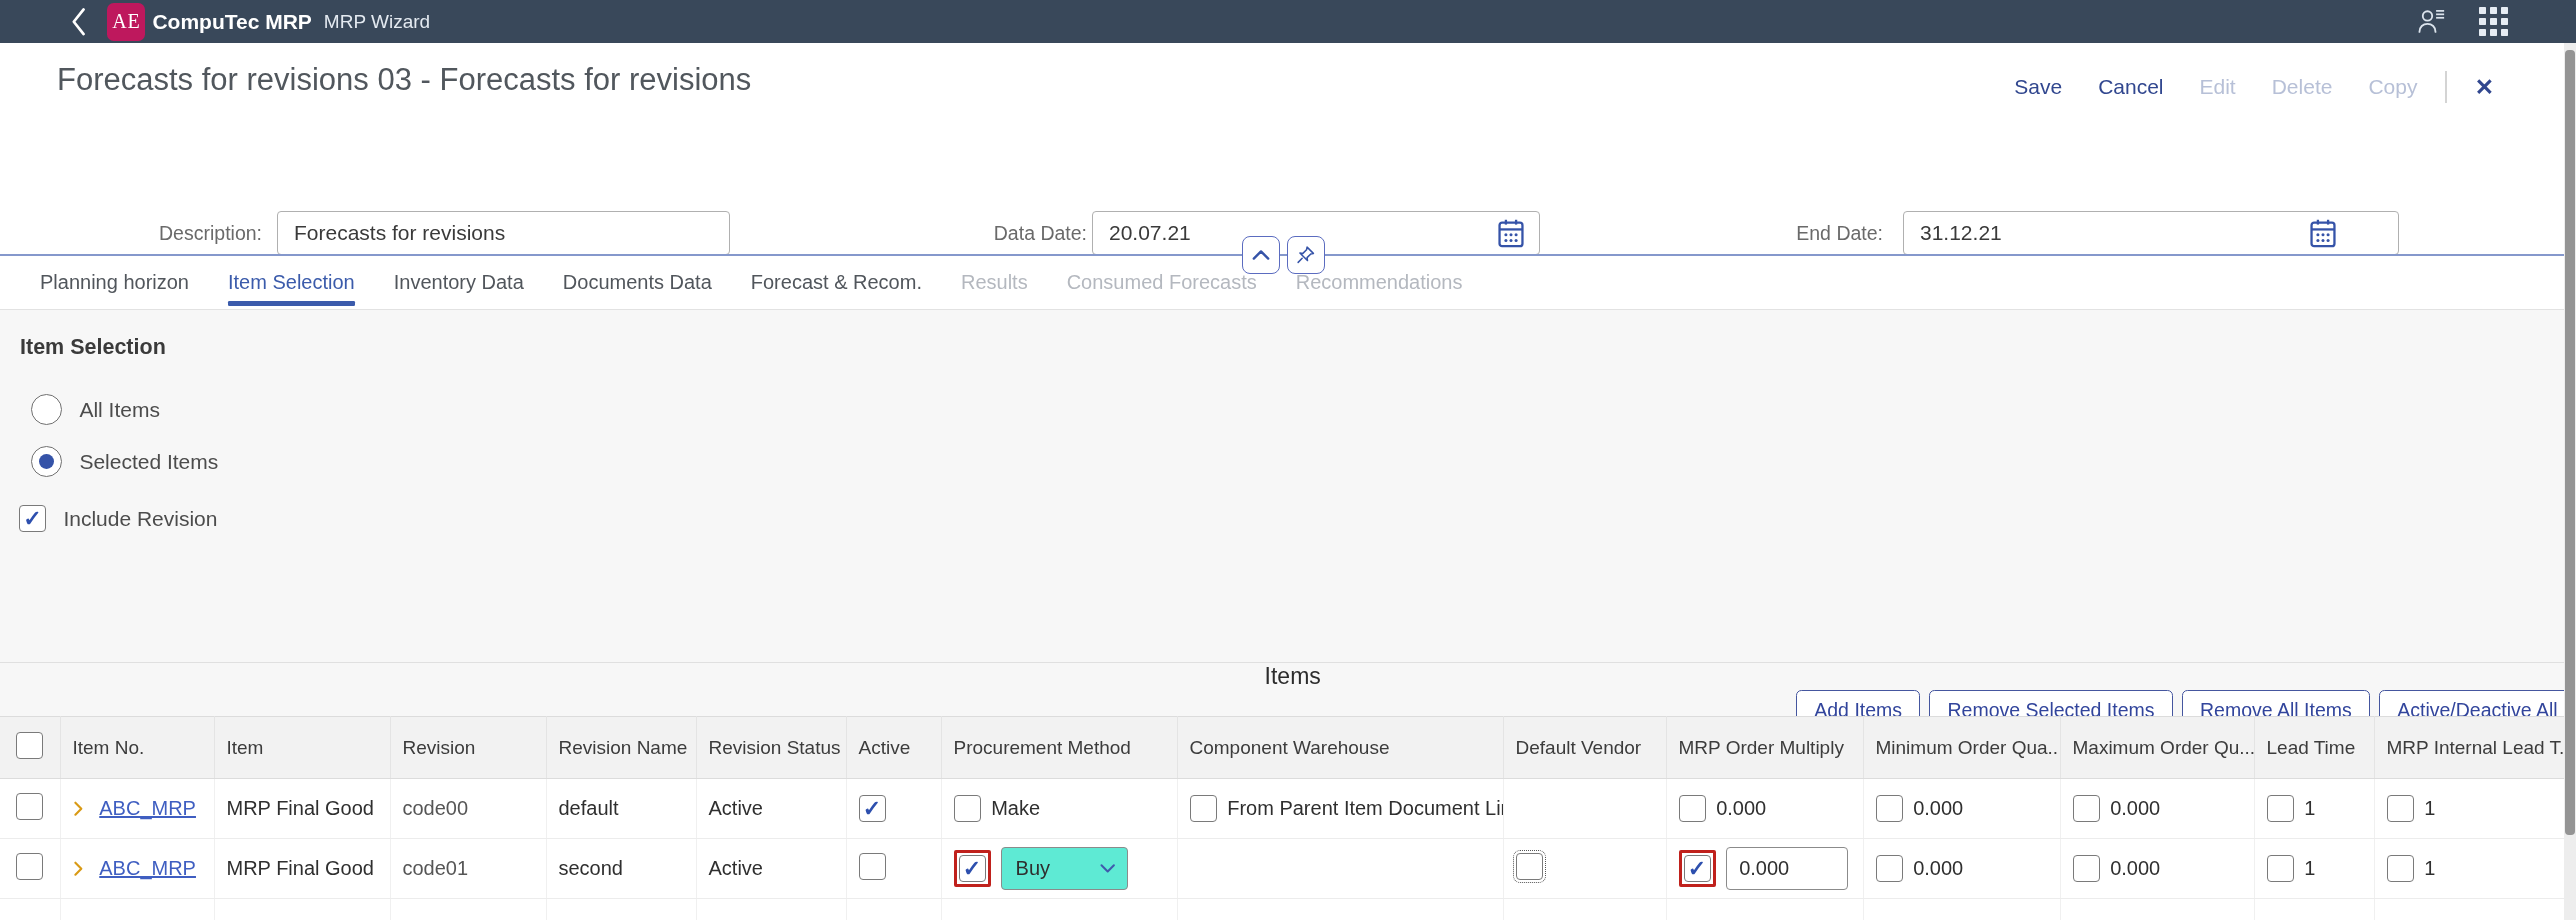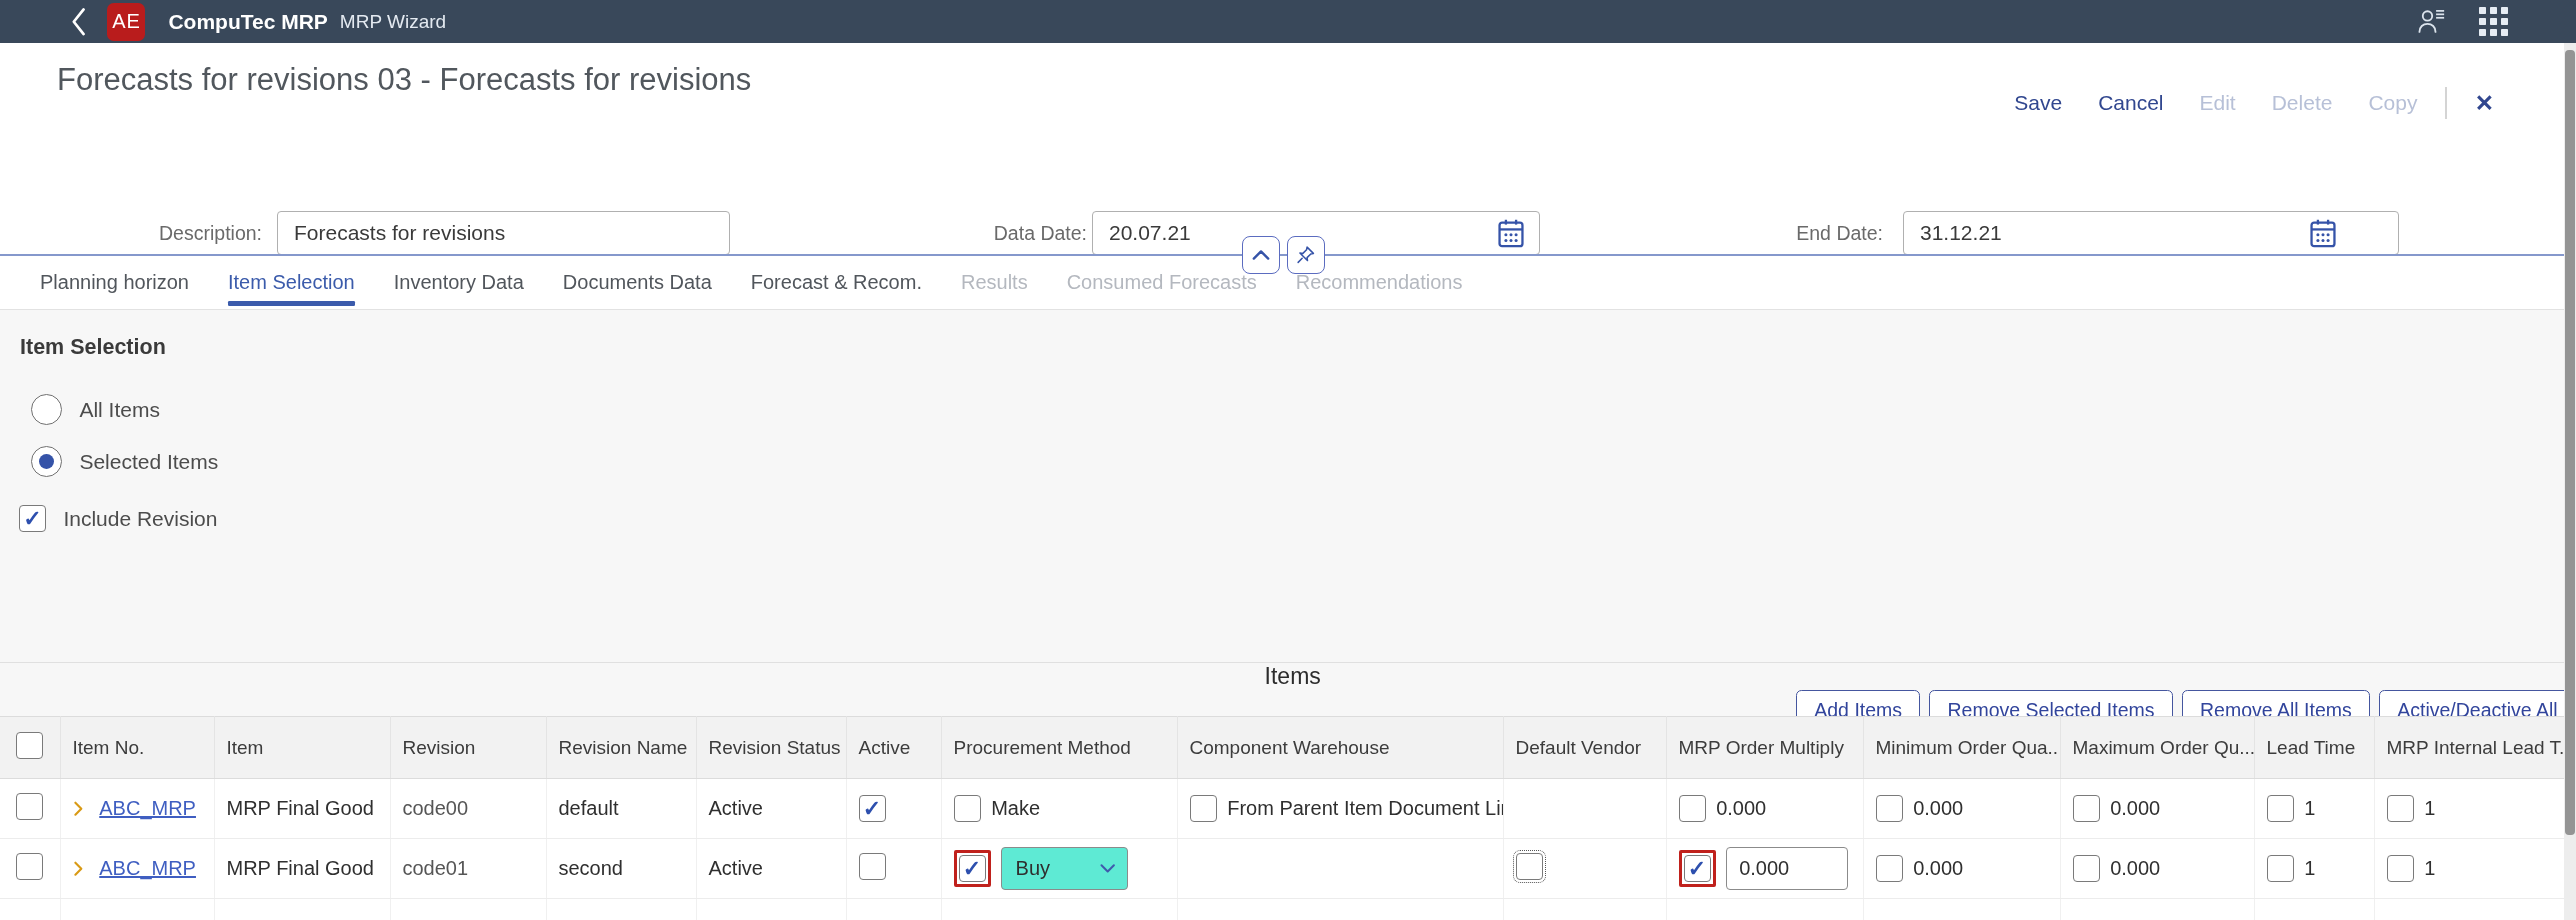--- a/index.html
+++ b/index.html
@@ -14,41 +14,41 @@
 
   
   .shell {
     position: absolute; top: 0; left: 0; right: 0; height: 43px;
     background: #39485a; display: flex; align-items: center; color: #fff;
     z-index: 30;
   }
   .shell-back { margin-left: 70px; display: flex; align-items: center; cursor: pointer; }
   .avatar {
     width: 38px; height: 38px; margin-left: 20px; border-radius: 6.7px;
-    background: #b91c1c; display: flex; align-items: center; justify-content: center;
-    font-size: 20px; color: #fff; letter-spacing: 0.7px;
-  }
-  .app-name { margin-left: 23px; font-size: 21px; font-weight: bold; }
+    background: #be185d; display: flex; align-items: center; justify-content: center;
+    font-size: 20px; color: #fff; letter-spacing: 0.7px; font-family: Liberation Serif, serif;
+  }
+  .app-name { margin-left: 7px; font-size: 21px; font-weight: bold; }
   .app-subtitle { margin-left: 12px; font-size: 19px; color: #e4eaf1; }
   .shell-right { margin-left: auto; display: flex; align-items: center; gap: 32px; margin-right: 68px; }
   .grid-icon { display: grid; grid-template-columns: repeat(3, 7.4px); gap: 3.4px; }
   .grid-icon i { width: 7.4px; height: 7.4px; background: #e6ecf3; border-radius: 0.7px; display: block; }
 
   
   .page-header {
     position: absolute; top: 43px; left: 0; right: 0; height: 213px;
     background: #fff; z-index: 5;
   }
   .page-title {
     position: absolute; left: 57px; top: 19px;
     font-size: 31px; color: #51575d; font-weight: 400;
   }
   .header-actions {
     position: absolute; right: 82px; top: 24px; height: 40px;
-    display: flex; align-items: center; gap: 36px; margin-top: 16px;
+    display: flex; align-items: center; gap: 36px;
   }
   .act { font-size: 21px; color: #31478f; cursor: pointer; }
   .act.disabled { color: #b7c0d7; cursor: default; }
   .act-divider { width: 1.3px; height: 32px; background: #d4d4d4; margin: 0 -8px; }
   .act-close { font-size: 23px; font-weight: bold; color: #31478f; cursor: pointer; }
 
   .form-label {
     position: absolute; top: 168px; height: 44px; display: flex; align-items: center;
     justify-content: flex-end; font-size: 19.5px; color: #6a6a6a;
   }

